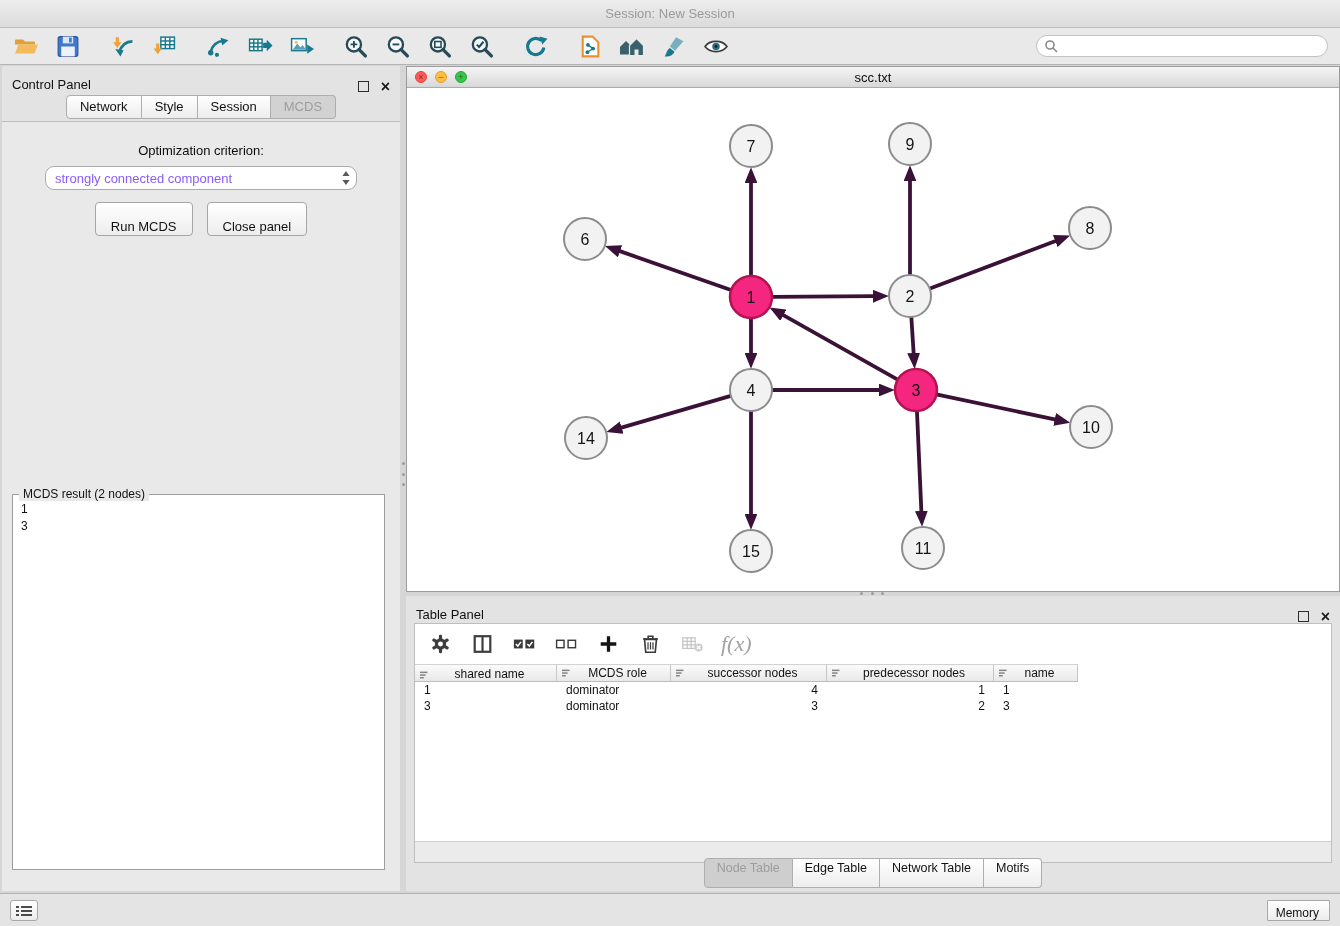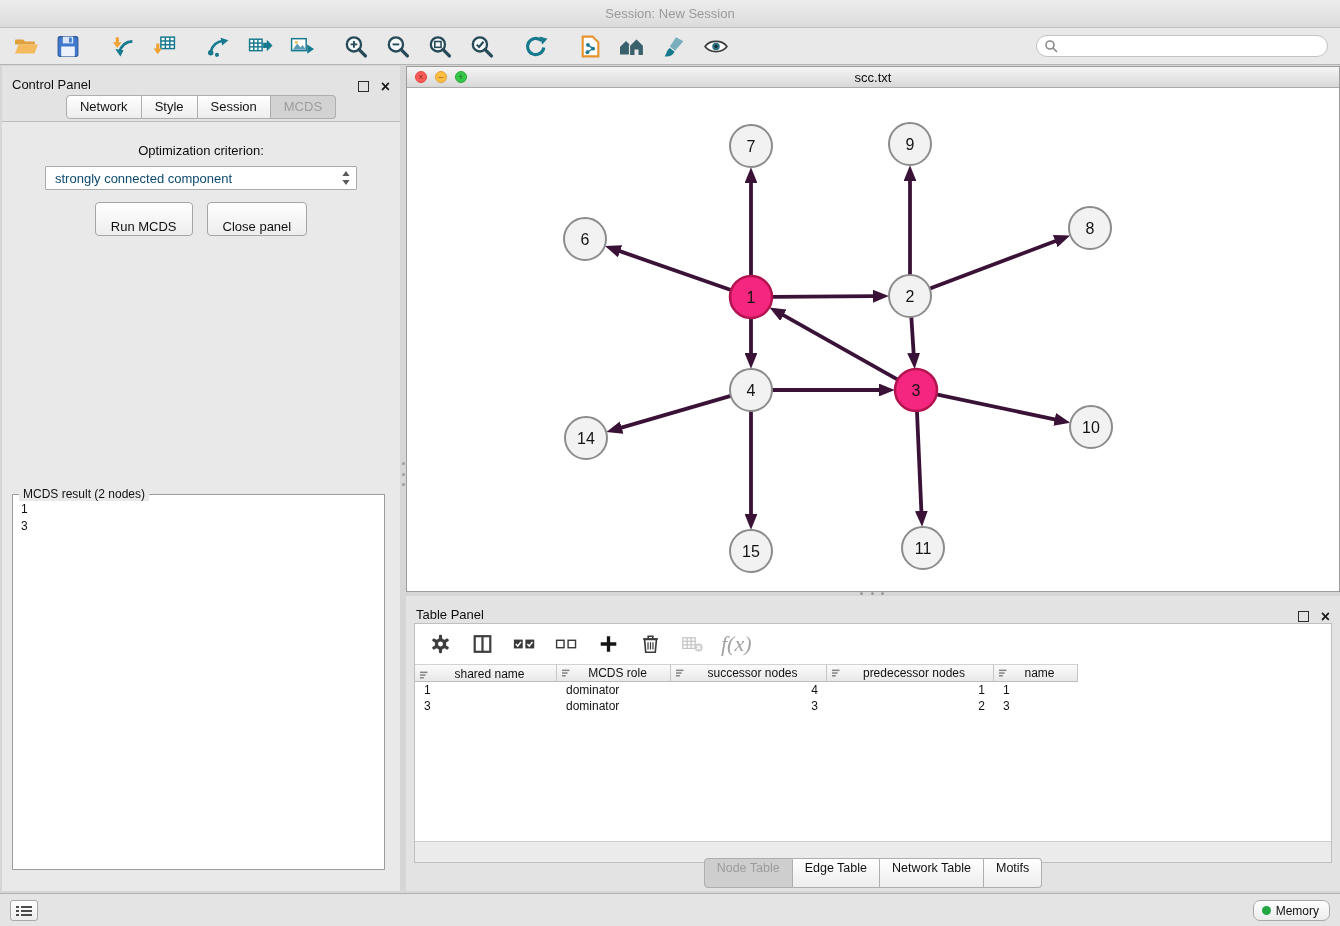--- a/index.html
+++ b/index.html
@@ -36,22 +36,22 @@
   .cp-tab { font-family:inherit; font-size:13px; padding:3px 13px 4px;
     background:linear-gradient(#ffffff,#ededed); border:1px solid #aeaeae; border-left-width:0;
     color:#111; }
   .cp-tab:first-child { border-left-width:1px; border-radius:4px 0 0 4px; }
   .cp-tab:last-child { border-radius:0 4px 4px 0; }
   .cp-tab.active { background:#d2d2d2; color:#9d9d9d; }
   .cp-content { position:absolute; left:0; right:0; top:55px; bottom:0;
     background:#e9e9e9; border-top:1px solid #bdbdbd; }
   .opt-label { text-align:center; margin-top:21px; font-size:13px; color:#0d0d0d; }
   .dropdown { width:312px; height:24px; margin:8px auto 0; background:#fff;
-    border:1px solid #ababab; border-radius:1px; display:flex; align-items:center;
-    padding:0 5px 0 9px; font-size:13px; color:#0c4a6e; }
+    border:1px solid #ababab; border-radius:9px; display:flex; align-items:center;
+    padding:0 5px 0 9px; font-size:13px; color:#8b5cf6; }
   .dd-stepper { margin-left:auto; display:flex; align-items:center; }
   .btn-row { display:flex; justify-content:center; gap:14px; margin-top:12px; }
   .push-btn { font-family:inherit; font-size:13px; height:23px; padding:16px 15px;
     background:linear-gradient(#ffffff,#ededed); border:1px solid #a6a6a6; border-radius:4px; color:#111; }
   .result-box { position:absolute; left:10px; right:15px; top:372px; bottom:21px;
     border:1px solid #9d9d9d; background:#fff; }
   .result-legend { position:absolute; top:-8px; left:6px; background:#e9e9e9;
     padding:0 4px; font-size:12px; color:#111; }
   .result-list { padding:6px 8px; font-size:12px; line-height:17px; color:#111; }
 
@@ -97,22 +97,22 @@
   .bt-tab:last-child { border-radius:0 4px 4px 0; }
   .bt-tab.active { background:#cecece; color:#9d9d9d; }
 
   
   .status-bar { position:absolute; left:0; top:893px; width:1340px; height:33px;
     background:#e4e4e4; border-top:1px solid #b2b2b2; }
   .status-left-btn { position:absolute; left:10px; top:6px; width:28px; height:21px;
     background:linear-gradient(#ffffff,#ececec); border:1px solid #a9a9a9; border-radius:3px;
     display:flex; align-items:center; justify-content:center; }
   .memory-btn { position:absolute; right:10px; top:6px; height:21px; padding:0 10px 0 8px;
-    background:linear-gradient(#ffffff,#ececec); border:1px solid #a9a9a9; border-radius:7px;
-    display:flex; align-items:center; gap:5px; font-size:12px; color:#111; font-family:inherit; }
+    background:linear-gradient(#ffffff,#ececec); border:1px solid #a9a9a9; border-radius:1px;
+    display:flex; align-items:center; gap:5px; font-size:12px; color:#111; font-family:inherit;flex-direction:column; }
   .mem-dot { width:9px; height:9px; border-radius:50%; background:#23a844; }
 
   
   .split-dots-v { position:absolute; left:401px; top:462px; width:4px; height:24px;
     display:flex; flex-direction:column; justify-content:space-between; align-items:center; }
   .split-dots-h { position:absolute; left:860px; top:591px; width:24px; height:4px;
     display:flex; justify-content:space-between; align-items:center; }
   .split-dots-v i, .split-dots-h i { width:3px; height:3px; border-radius:50%; background:#9b9b9b; display:block; }
 </style>
 </head>

